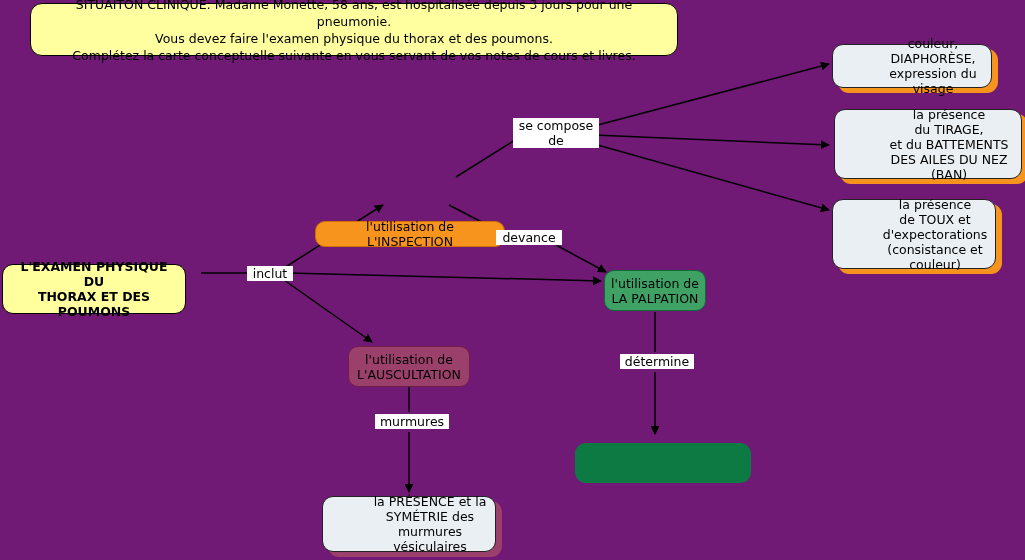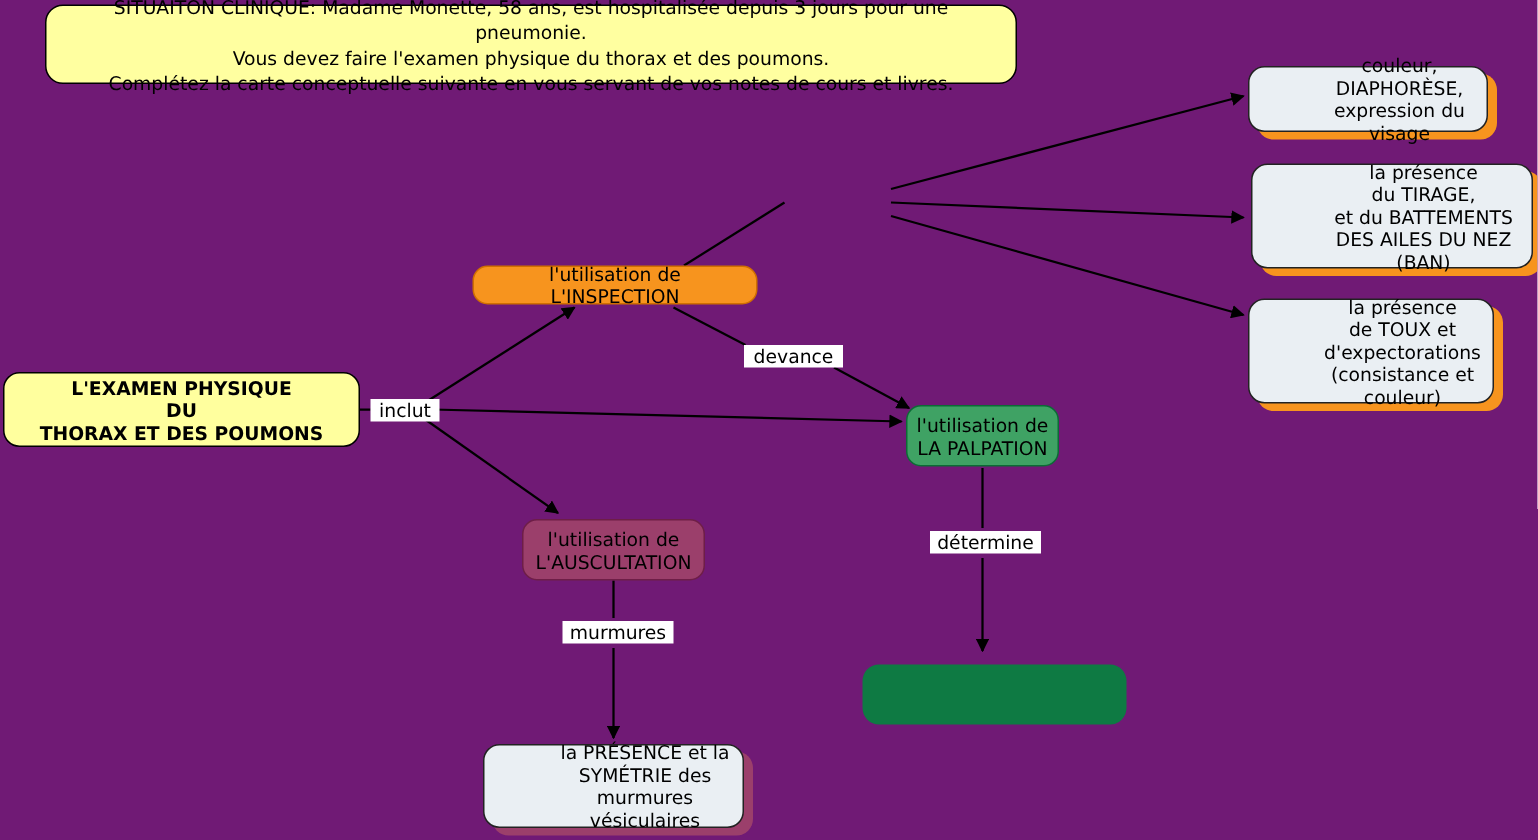--- a/index.html
+++ b/index.html
@@ -55,20 +55,21 @@
     border-radius: 11px;
     font-weight: bold;
     font-size: 12.5px;
     line-height: 15px;
   }
 
   
   .n-orange {
     background: #f7941e;
     border: 1.4px solid #cf6f00;
+    margin-top: 44px;
   }
   .n-green {
     background: #3fa264;
     border: 1.4px solid #0c6b36;
   }
   .n-purple {
     background: #9b3f6b;
     border: 1.4px solid #6e1e47;
   }
 
@@ -139,21 +140,21 @@
 
     <line x1="409" y1="387" x2="409" y2="412" stroke="#000000" stroke-width="1.5"></line>
 
     <line x1="409" y1="432" x2="409" y2="492" stroke="#000000" stroke-width="1.5" marker-end="url(#arrow)"></line>
   </svg>
 
   <div class="node n-situation" style="left:30px; top:3px; width:648px; height:53px;">SITUAITON CLINIQUE: Madame Monette, 58 ans, est hospitalisée depuis 3 jours pour une pneumonie.
 Vous devez faire l'examen physique du thorax et des poumons.
 Complétez la carte conceptuelle suivante en vous servant de vos notes de cours et livres.</div>
 
-  <div class="node n-root" style="left:2px; top:248px; width:238px; height:50px;">L'EXAMEN PHYSIQUE
+  <div class="node n-root" style="left:2px; top:264px; width:184px; height:50px;">L'EXAMEN PHYSIQUE
 DU
 THORAX ET DES POUMONS</div>
 
   <div class="node n-orange" style="left:315px; top:177px; width:190px; height:26px;">l'utilisation de L'INSPECTION</div>
 
   <div class="node n-green" style="left:604px; top:270px; width:102px; height:41px;">l'utilisation de
 LA PALPATION</div>
 
   <div class="node n-purple" style="left:348px; top:346px; width:122px; height:41px;">l'utilisation de
 L'AUSCULTATION</div>
@@ -176,20 +177,22 @@
 
   <div class="shadow sh-green" style="left:575px; top:443px; width:176px; height:40px;"></div>
 
   <div class="shadow sh-purple" style="left:328px; top:501px; width:174px; height:56px;"></div>
   <div class="node leaf" style="left:322px; top:496px; width:174px; height:56px;">la PRÉSENCE et la
 SYMÉTRIE des murmures
 vésiculaires</div>
 
   <div class="link-label" style="left:247px; top:266px; width:42px;">inclut</div>
 
+  <div class="link-label" style="left:513px; top:118px; width:82px;">se compose
+de</div>
 
   <div class="link-label" style="left:496px; top:230px; width:62px;">devance</div>
 
   <div class="link-label" style="left:620px; top:354px; width:70px;">détermine</div>
 
   <div class="link-label" style="left:375px; top:414px; width:70px;">murmures</div>
 
 </div>
 
 </body></html>

